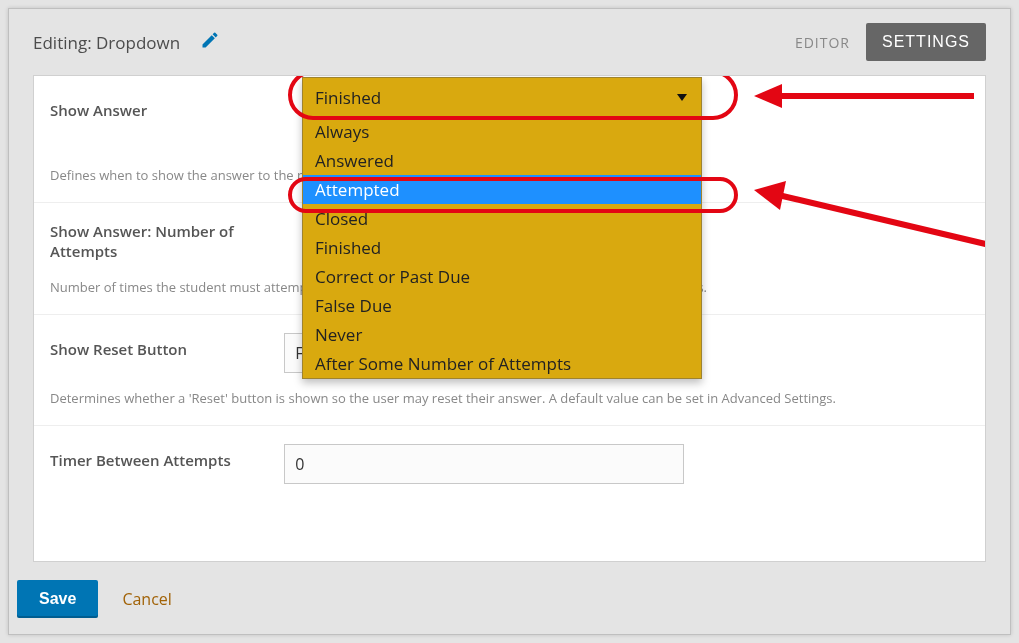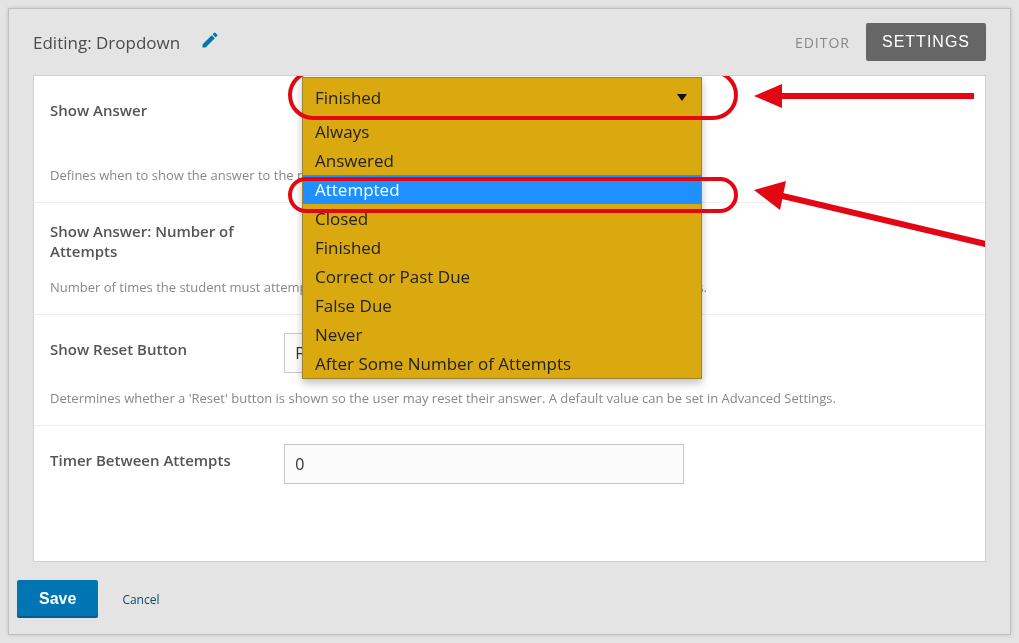--- a/index.html
+++ b/index.html
@@ -166,22 +166,22 @@
     border:none;
     font-size:16px;
     font-weight:600;
     padding:10px 22px;
     border-radius:2px;
     cursor:pointer;
     margin-right:24px;
     box-shadow:inset 0 -2px 0 rgba(0,0,0,0.2);
   }
   .cancel-link {
-    color:#0c4a6e;
-    font-size:12px;
+    color:#a16207;
+    font-size:16px;
     cursor:pointer;
   }
   
   .scroll-area::-webkit-scrollbar { width:16px; }
   .scroll-area::-webkit-scrollbar-thumb { background:#c1c1c1; }
   .scroll-area::-webkit-scrollbar-track { background:#f1f1f1; }
   
   .top-cut {
     padding:0 24px 6px 24px;
     border-bottom:1px solid #eee;

